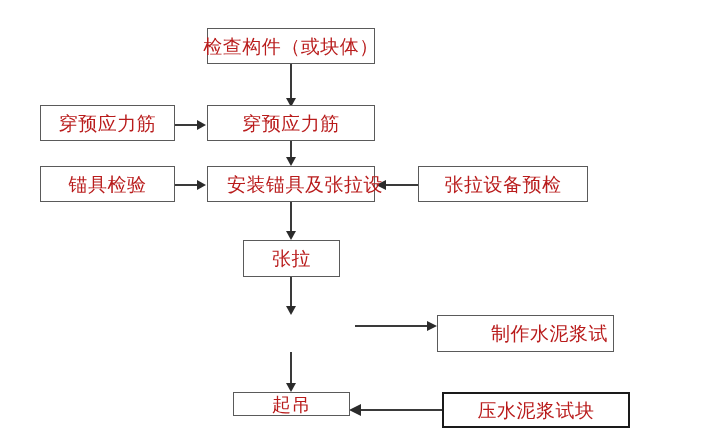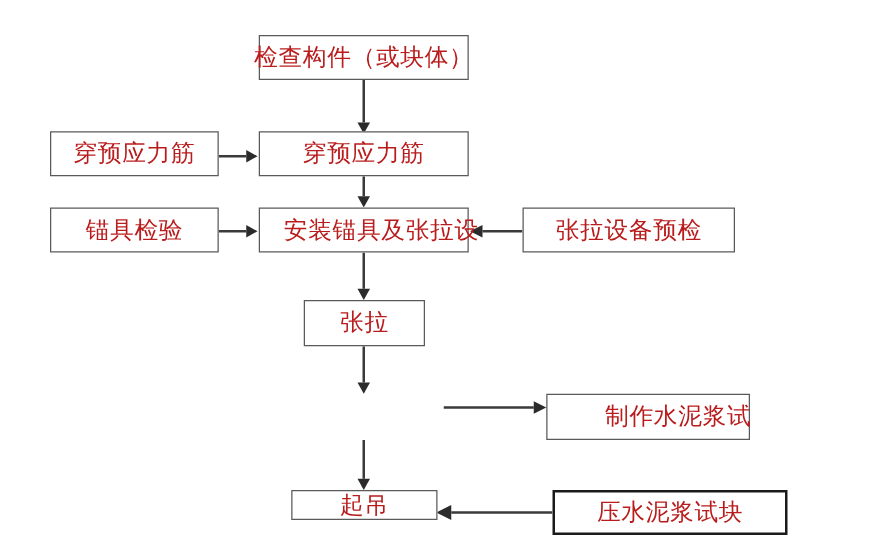--- a/index.html
+++ b/index.html
@@ -119,19 +119,19 @@
 
   <div class="node" style="left:40px; top:166px; width:135px; height:36px;">锚具检验</div>
 
   <div class="node" style="left:207px; top:166px; width:168px; height:36px;padding-left:28px;">安装锚具及张拉设</div>
 
   <div class="node" style="left:418px; top:166px; width:170px; height:36px;text-align:center;">张拉设备预检</div>
 
   <div class="node" style="left:243px; top:240px; width:97px; height:37px;">张拉</div>
 
 
-  <div class="node" style="left:437px; top:315px; width:163px; height:37px;padding-left:48px;">制作水泥浆试</div>
+  <div class="node" style="left:437px; top:315px; width:177px; height:37px;padding-left:48px;">制作水泥浆试</div>
 
   <div class="node" style="left:233px; top:392px; width:117px; height:24px;">起吊</div>
 
   <div class="node heavy" style="left:442px; top:392px; width:188px; height:36px;">压水泥浆试块</div>
 
 </div>
 
 </body></html>

